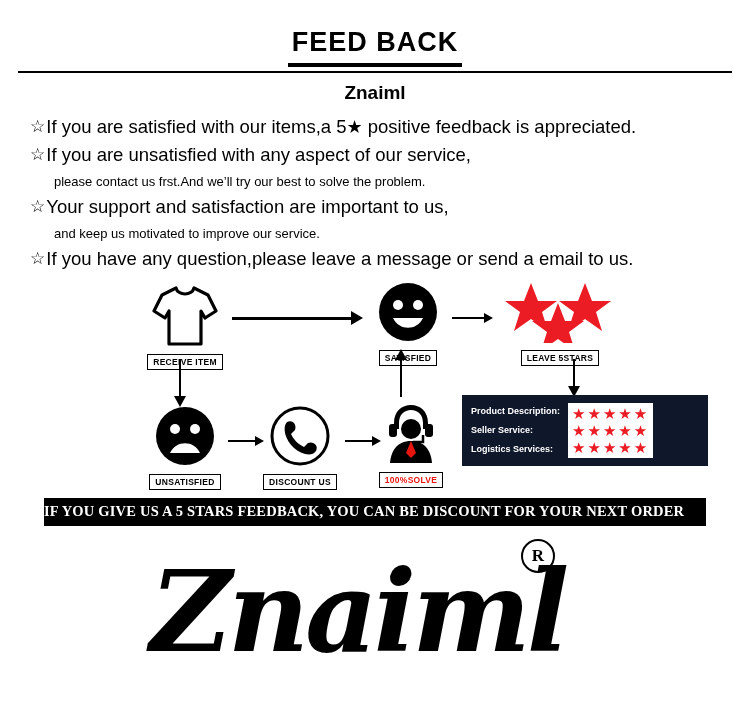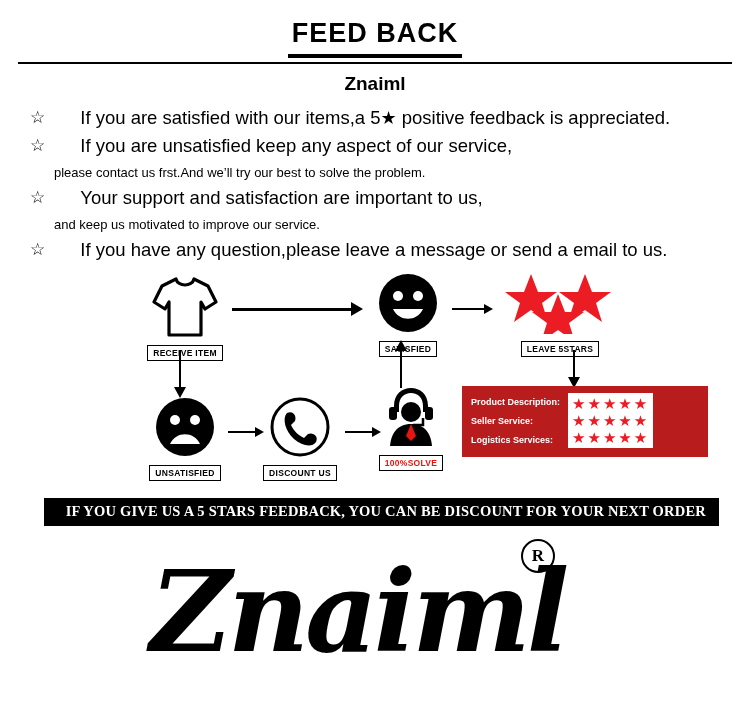--- a/index.html
+++ b/index.html
@@ -19,21 +19,21 @@
   #page {
     position: relative;
     width: 750px;
     height: 708px;
     background: #ffffff;
   }
 
   
   .header {
     text-align: center;
-    padding-top: 18px;
+    padding-top: 27px;
   }
   .header-title {
     font-size: 27px;
     font-weight: bold;
     letter-spacing: 1px;
     display: inline-block;
     padding: 0 4px 5px 4px;
     border-bottom: 4px solid #000;
   }
   .header-rule {
@@ -62,21 +62,20 @@
     margin-bottom: 2px;
   }
   .bullet-star {
     flex: 0 0 auto;
     font-size: 17px;
     line-height: 25px;
     margin-right: 1px;
   }
   .bullet-text {
     flex: 1 1 auto;
-    margin-left: 34px;
   }
   .bullet-sub {
     font-size: 13px;
     line-height: 25px;
     padding-left: 24px;
   }
   .solid-star {
     font-size: 18px;
   }
 
@@ -150,25 +149,25 @@
     left: -5px;
     top: -10px;
     border-bottom: 11px solid #000;
     border-left: 6px solid transparent;
     border-right: 6px solid transparent;
   }
 
   
   .rating-panel {
     position: absolute;
-    background: #b91c1c;
+    background: #0f172a;
     color: #fff;
     padding: 7px 9px 7px 9px;
     display: flex;
-    align-items: flex-start;
+    align-items: center;
   }
   .rating-labels {
     font-size: 9px;
     font-weight: bold;
     line-height: 19px;
     margin-right: 8px;
     white-space: nowrap;
   }
   .rating-stars {
     background: #fff;
@@ -185,26 +184,26 @@
   }
 
   
   .ribbon {
     position: absolute;
     left: 44px;
     top: 498px;
     width: 662px;
     background: #000;
     color: #fff;
-    text-align: right;
+    text-align: left;
     font-family: "Liberation Serif", serif;
     font-size: 14.5px;
     font-weight: bold;
     letter-spacing: 0.2px;
-    padding: 5px 13px 6px 0;
+    padding: 5px 0 6px 0;
   }
 
   
   .logo-wrap {
     position: absolute;
     left: 0;
     top: 530px;
     width: 750px;
     height: 175px;
   }
@@ -250,21 +249,21 @@
     <div>
       <div class="bullet-row">
         <span class="bullet-star">☆</span>
         <span class="bullet-text"><span>If you are satisfied with our items,a 5</span><span class="solid-star">★</span><span> positive feedback is appreciated.</span></span>
       </div>
     </div>
 
     <div>
       <div class="bullet-row">
         <span class="bullet-star">☆</span>
-        <span class="bullet-text">If you are unsatisfied keep any aspect of our service,</span>
+        <span class="bullet-text">If you are unsatisfied with any aspect of our service,</span>
       </div>
       <div class="bullet-sub">please contact us frst.And we’ll try our best to solve the problem.</div>
     </div>
 
     <div>
       <div class="bullet-row">
         <span class="bullet-star">☆</span>
         <span class="bullet-text">Your support and satisfaction are important to us,</span>
       </div>
       <div class="bullet-sub">and keep us motivated to improve our service.</div>
@@ -328,21 +327,21 @@
     <div class="node" style="left:256px; top:128px; width:88px;">
       <svg width="62" height="62" viewBox="0 0 62 62">
         <circle cx="31" cy="31" r="28" fill="none" stroke="#000" stroke-width="3"></circle>
         <path d="M18 17 C24 14 28 20 26 25 L22 29 C25 35 29 39 35 42 L39 38 C44 36 50 40 47 46 C43 52 33 50 25 43 C16 35 13 22 18 17 Z" fill="#000"></path>
       </svg>
       <div><span class="cap">DISCOUNT US</span></div>
     </div>
 
     <div class="arrow-h small" style="left:345px; top:163px; width:28px;"></div>
 
-    <div class="node" style="left:372px; top:116px; width:78px;">
+    <div class="node" style="left:372px; top:124px; width:78px;">
       <svg width="58" height="64" viewBox="0 0 58 64">
         <path d="M12 22 C12 10 20 4 29 4 C38 4 46 10 46 22 L46 28 L41 28 L41 22 C41 14 36 9 29 9 C22 9 17 14 17 22 L17 28 L12 28 Z" fill="#000"></path>
         <rect x="7" y="23" width="8" height="13" rx="3" fill="#000"></rect>
         <rect x="43" y="23" width="8" height="13" rx="3" fill="#000"></rect>
         <path d="M41 34 L41 41 L31 41" stroke="#000" stroke-width="2.5" fill="none"></path>
         <circle cx="29" cy="28" r="10" fill="#000"></circle>
         <path d="M29 40 C15 40 9 50 8 62 L50 62 C49 50 43 40 29 40 Z" fill="#000"></path>
         <path d="M29 40 L24 52 L29 57 L34 52 Z" fill="#e8150f"></path>
       </svg>
       <div><span class="cap red">100%SOLVE</span></div>

